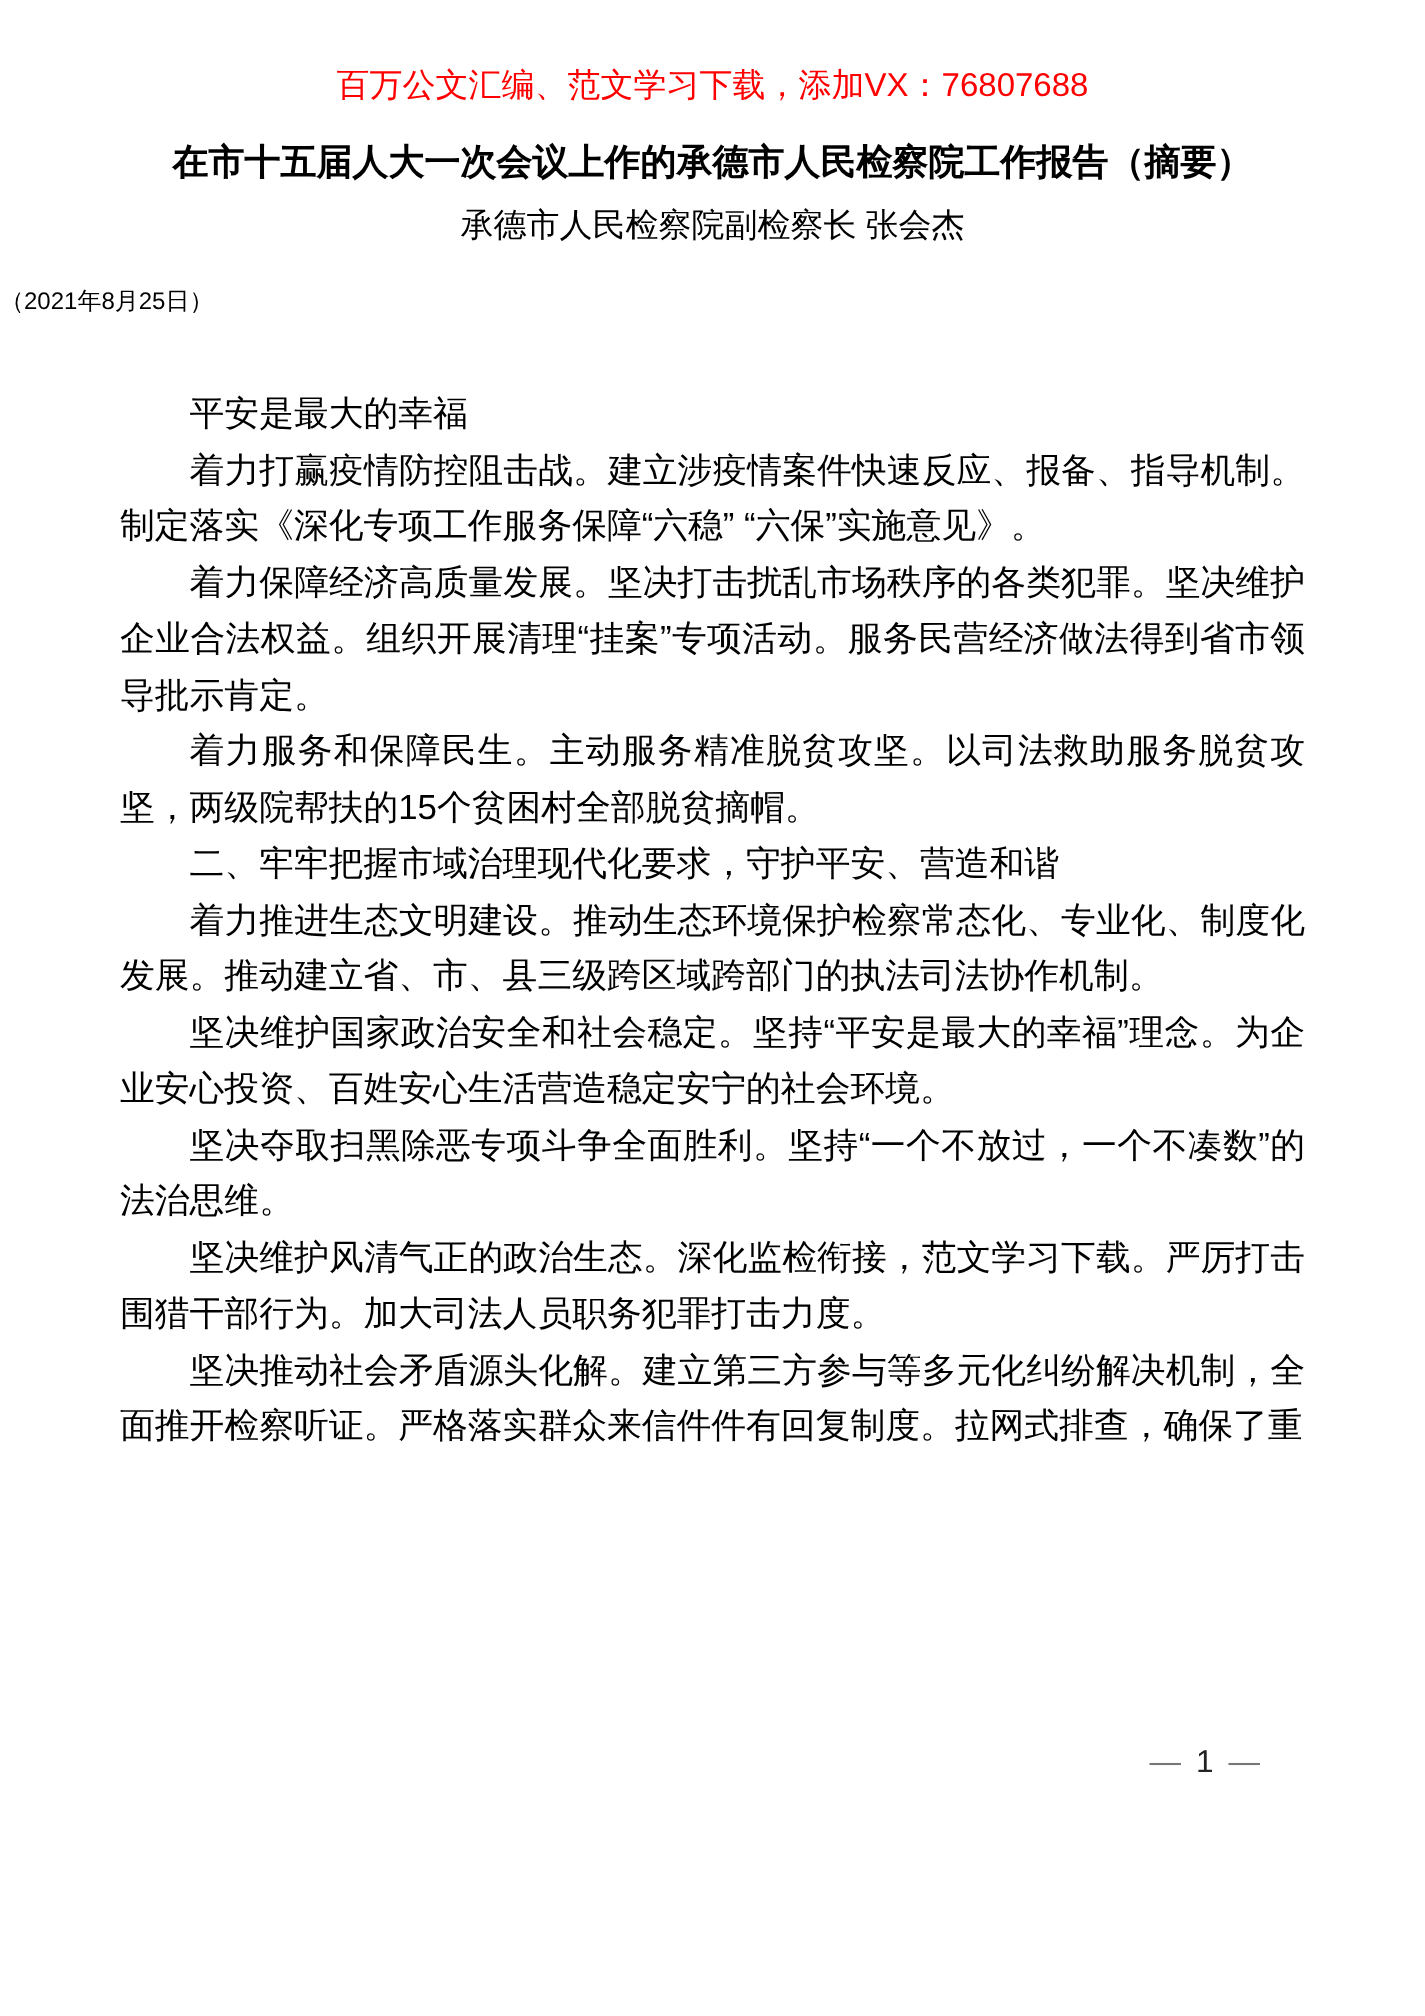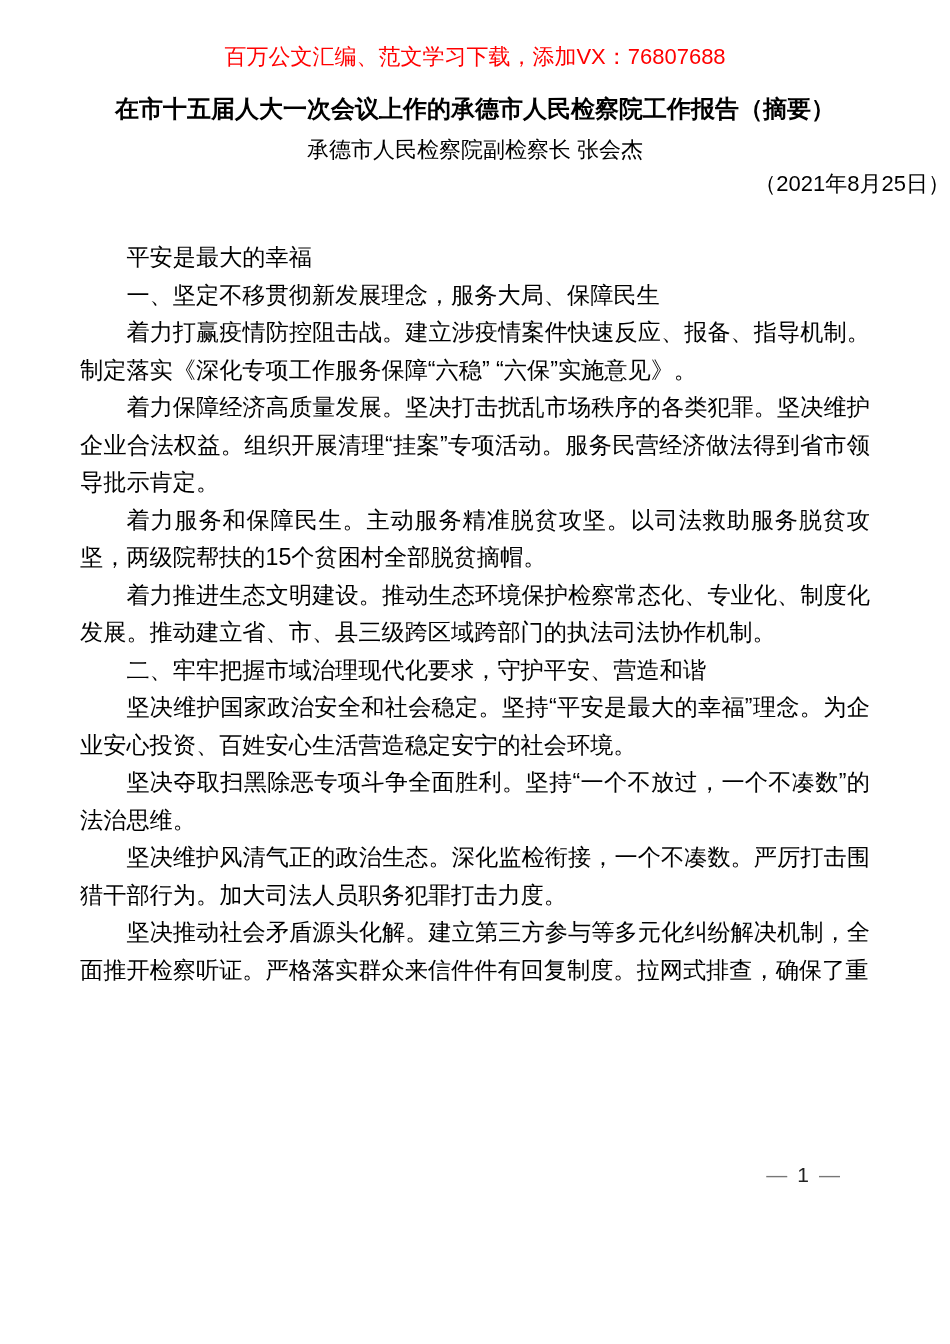--- a/index.html
+++ b/index.html
@@ -30,23 +30,23 @@
     line-height: 26px;
     font-weight: bold;
   }
   .doc-author {
     margin: 16px 0 0 0;
     text-align: center;
     font-size: 22px;
     line-height: 23px;
   }
   .doc-date {
-    margin: 12px 0 0 0;
-    text-align: right;
-    font-size: 22px;
+    margin: 30px 0 0 0;
+    text-align: left;
+    font-size: 16px;
     line-height: 22px;
   }
   .body-text {
     margin: 44px 80px 0 80px;
     font-size: 23.2px;
     line-height: 37.5px;
     text-align: justify;
     text-justify: inter-ideograph;
   }
   .body-text p {
@@ -75,29 +75,28 @@
   <div class="watermark" style="color: rgb(255, 0, 0);">百万公文汇编、范文学习下载，添加VX：76807688</div>
 
   <div class="doc-title">在市十五届人大一次会议上作的承德市人民检察院工作报告（摘要）</div>
 
   <div class="doc-author">承德市人民检察院副检察长 张会杰</div>
 
   <div class="doc-date">（2021年8月25日）</div>
 
   <div class="body-text">
       <p class="para subhead">平安是最大的幸福</p>
-      <p class="para heading">一、坚定不移贯彻新发展理念，服务大局、保障民生</p>
       <p class="para para">着力打赢疫情防控阻击战。建立涉疫情案件快速反应、报备、指导机制。制定落实《深化专项工作服务保障“六稳” “六保”实施意见》。</p>
       <p class="para para">着力保障经济高质量发展。坚决打击扰乱市场秩序的各类犯罪。坚决维护企业合法权益。组织开展清理“挂案”专项活动。服务民营经济做法得到省市领导批示肯定。</p>
       <p class="para para">着力服务和保障民生。主动服务精准脱贫攻坚。以司法救助服务脱贫攻坚，两级院帮扶的15个贫困村全部脱贫摘帽。</p>
+      <p class="para heading">二、牢牢把握市域治理现代化要求，守护平安、营造和谐</p>
       <p class="para para">着力推进生态文明建设。推动生态环境保护检察常态化、专业化、制度化发展。推动建立省、市、县三级跨区域跨部门的执法司法协作机制。</p>
-      <p class="para heading">二、牢牢把握市域治理现代化要求，守护平安、营造和谐</p>
       <p class="para para">坚决维护国家政治安全和社会稳定。坚持“平安是最大的幸福”理念。为企业安心投资、百姓安心生活营造稳定安宁的社会环境。</p>
       <p class="para para">坚决夺取扫黑除恶专项斗争全面胜利。坚持“一个不放过，一个不凑数”的法治思维。</p>
-      <p class="para para">坚决维护风清气正的政治生态。深化监检衔接，一个不凑数。严厉打击围猎干部行为。加大司法人员职务犯罪打击力度。</p>
+      <p class="para para">坚决维护风清气正的政治生态。深化监检衔接，范文学习下载。严厉打击围猎干部行为。加大司法人员职务犯罪打击力度。</p>
       <p class="para para">坚决推动社会矛盾源头化解。建立第三方参与等多元化纠纷解决机制，全面推开检察听证。严格落实群众来信件件有回复制度。拉网式排查，确保了重</p>
     </div>
 
   <div class="footer">
     <span class="dash">—</span><span class="num">1</span><span class="dash">—</span>
   </div>
 
 </div>
 
 </body></html>

